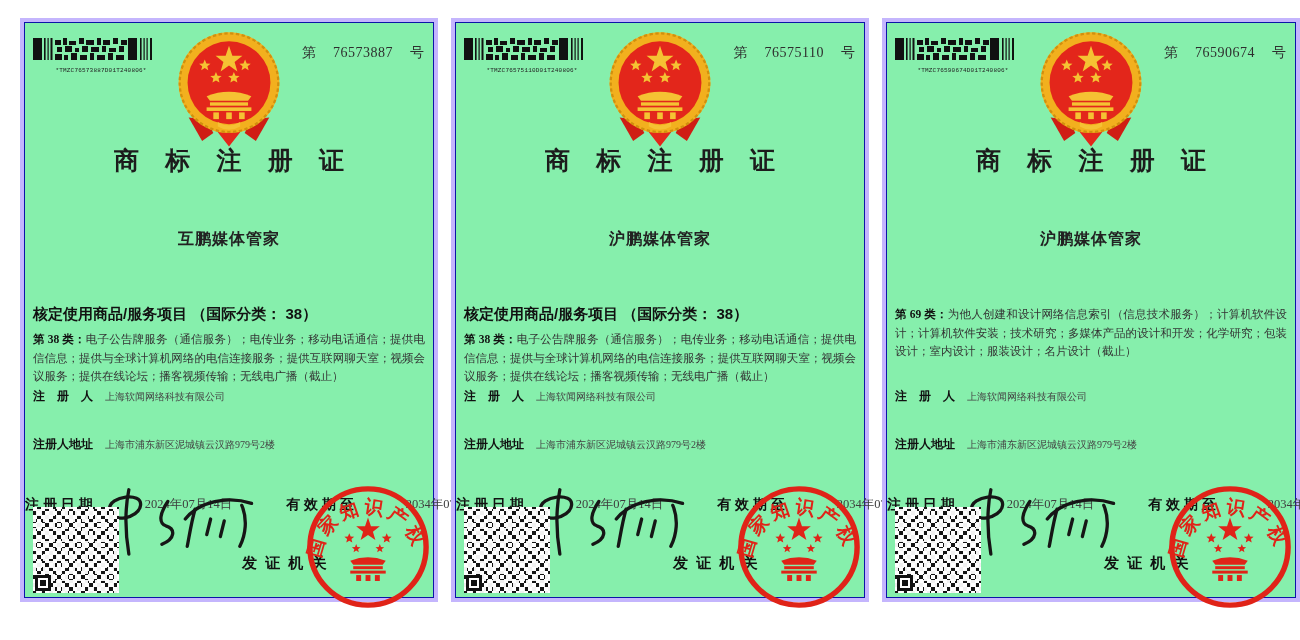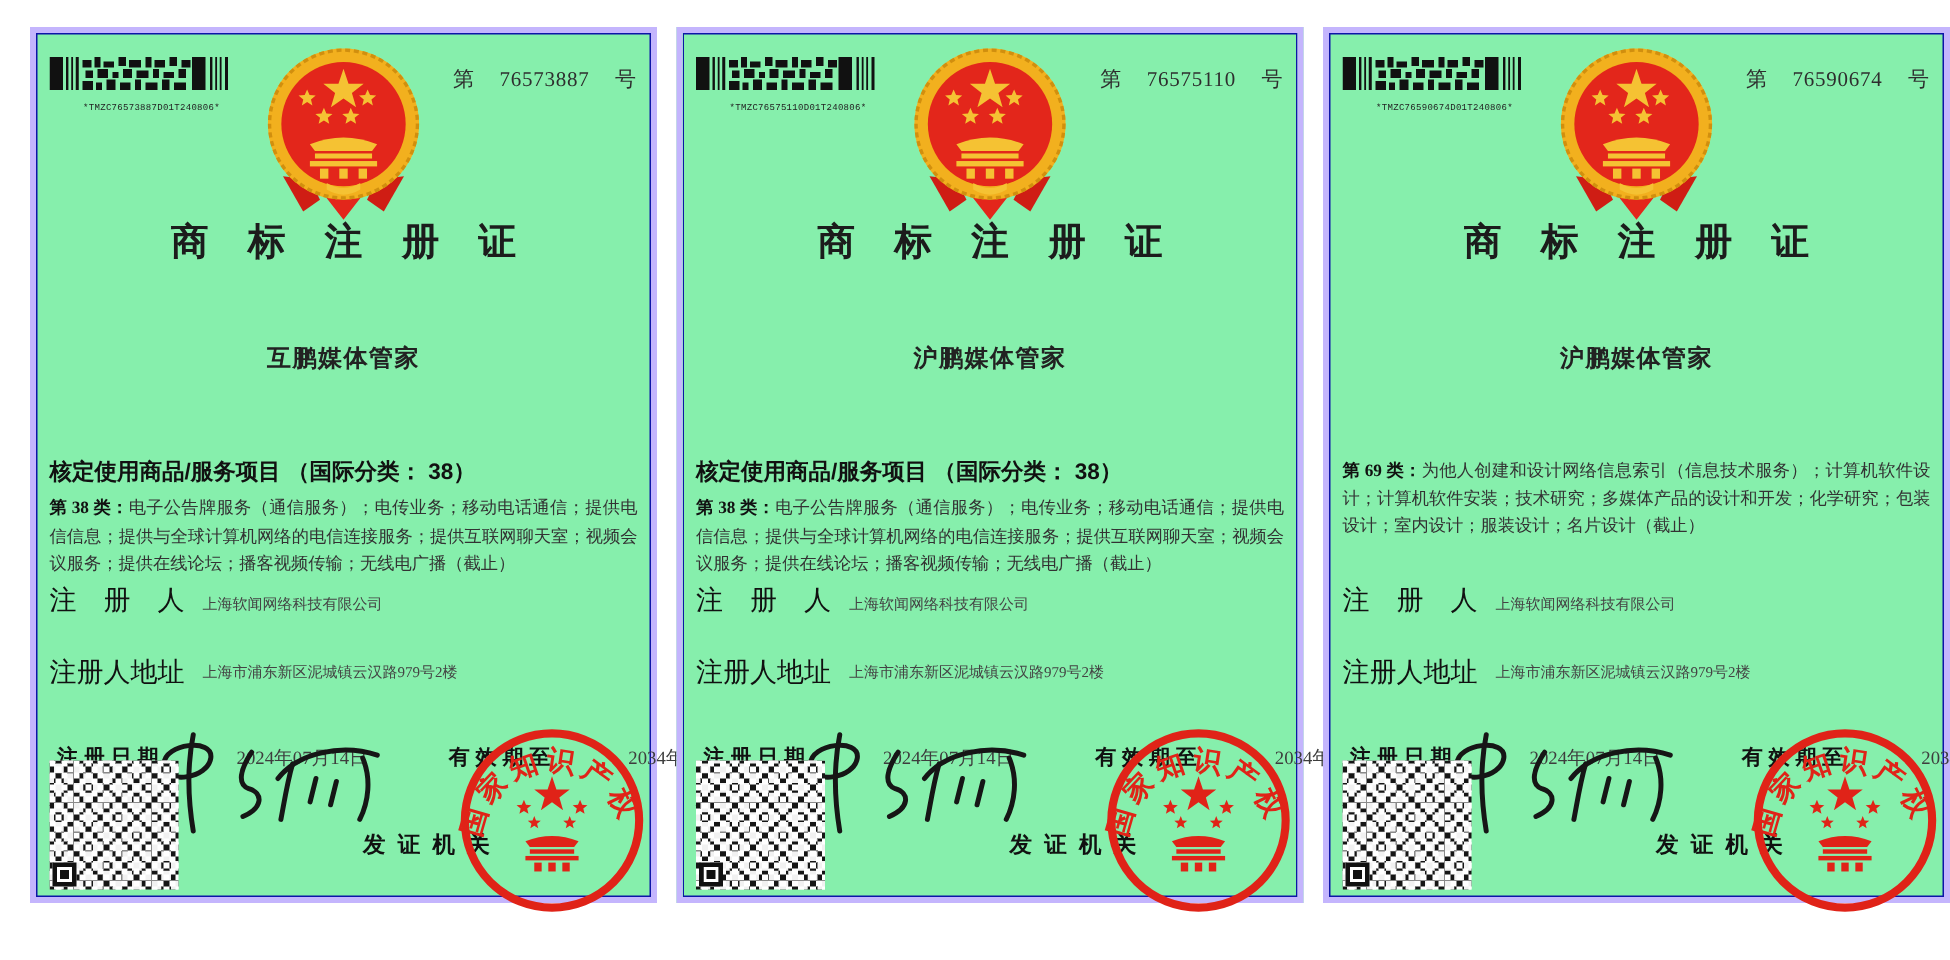--- a/index.html
+++ b/index.html
@@ -15,26 +15,26 @@
   .cert-title{position:absolute;top:122px;left:0;right:0;text-align:center;font-size:25px;font-weight:600;letter-spacing:10px;text-indent:10px;color:#1c1c1c;}
   
   .trademark{position:absolute;top:207px;left:0;right:0;text-align:center;font-size:16px;font-weight:bold;letter-spacing:1px;color:#222;}
   
   .goods{position:absolute;top:283px;left:9px;right:9px;color:#222;}
   .goods-heading{font-family:"Liberation Sans",sans-serif;font-size:15px;font-weight:bold;color:#111;margin-bottom:6px;}
   .goods-body{font-size:11.5px;line-height:1.62;text-align:justify;color:#333;}
   .goods-body .cls{font-family:Liberation Serif, serif;font-weight:bold;color:#111;}
   
   .kv{position:absolute;left:9px;right:9px;display:flex;align-items:baseline;}
-  .kv .k{font-family:"Liberation Sans",sans-serif;font-weight:normal;font-size:18px;color:#111;white-space:nowrap;}
+  .kv .k{font-family:"Liberation Sans",sans-serif;font-weight:bold;font-size:12px;color:#111;white-space:nowrap;}
   .kv .v{font-size:10px;color:#444;margin-left:12px;}
   .row-registrant{top:366px;}
   .row-address{top:414px;align-items:center;}
   
-  .dates{position:absolute;left:14px;top:474px;display:flex;align-items:center;white-space:nowrap;gap:44px;}
+  .dates{position:absolute;left:1px;top:474px;display:flex;align-items:flex-start;white-space:nowrap;gap:44px;}
   .dates .k{font-family:"Liberation Sans",sans-serif;font-weight:bold;font-size:14px;color:#111;}
   .dates .v{font-size:12.5px;color:#3d3d3d;margin:0 10px 0 8px;}
   .director{position:absolute;left:9px;top:501px;font-family:"Liberation Sans",sans-serif;font-weight:bold;font-size:14px;color:#111;}
   .issuer{position:absolute;left:218px;top:532px;font-family:"Liberation Sans",sans-serif;font-weight:bold;font-size:15px;color:#111;letter-spacing:2px;}
   .signature{position:absolute;left:62px;top:458px;}
   .seal{position:absolute;right:1px;top:460px;}
   
   .qr{position:absolute;left:9px;bottom:5px;width:86px;height:86px;background:
       repeating-conic-gradient(#151515 0% 25%, #ffffff 0% 50%);
       background-size:8px 8px;position:absolute;}

